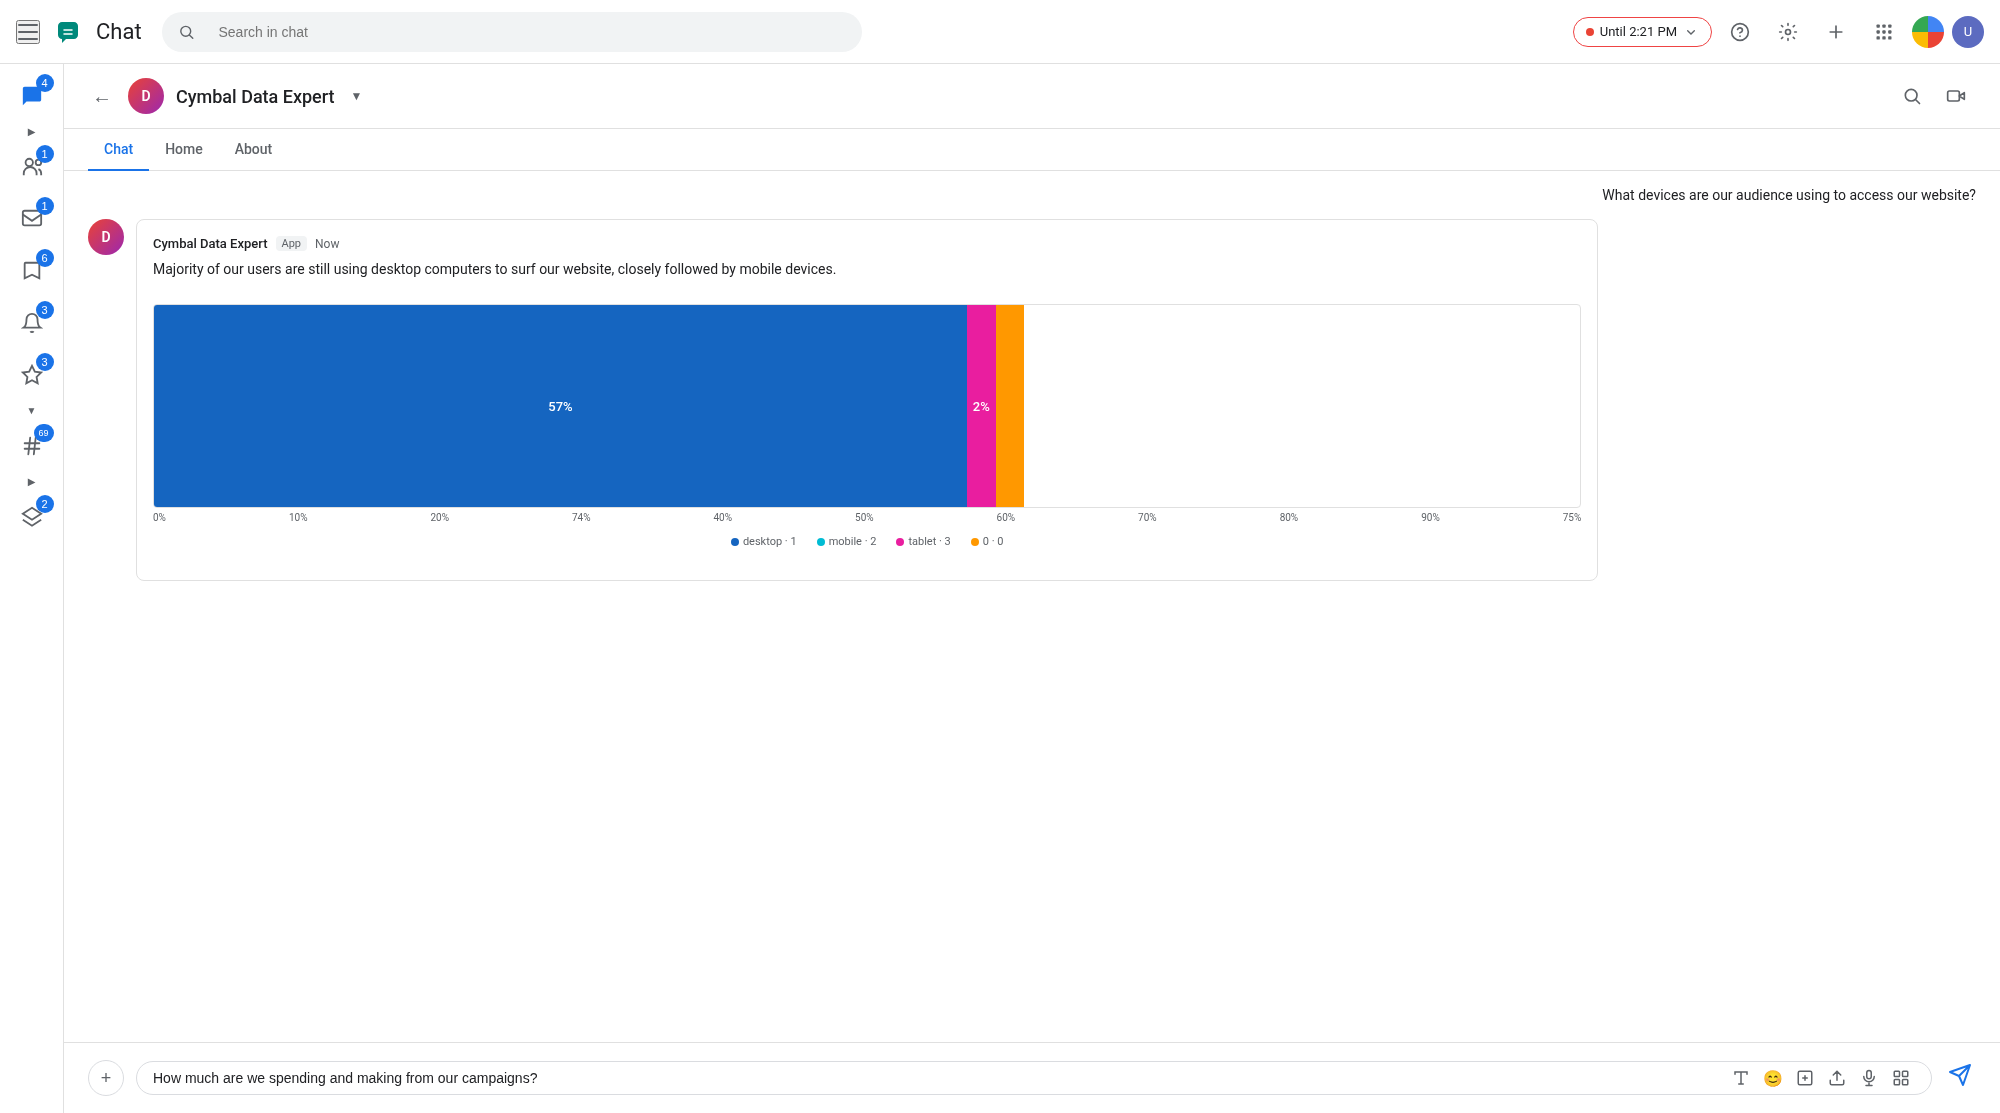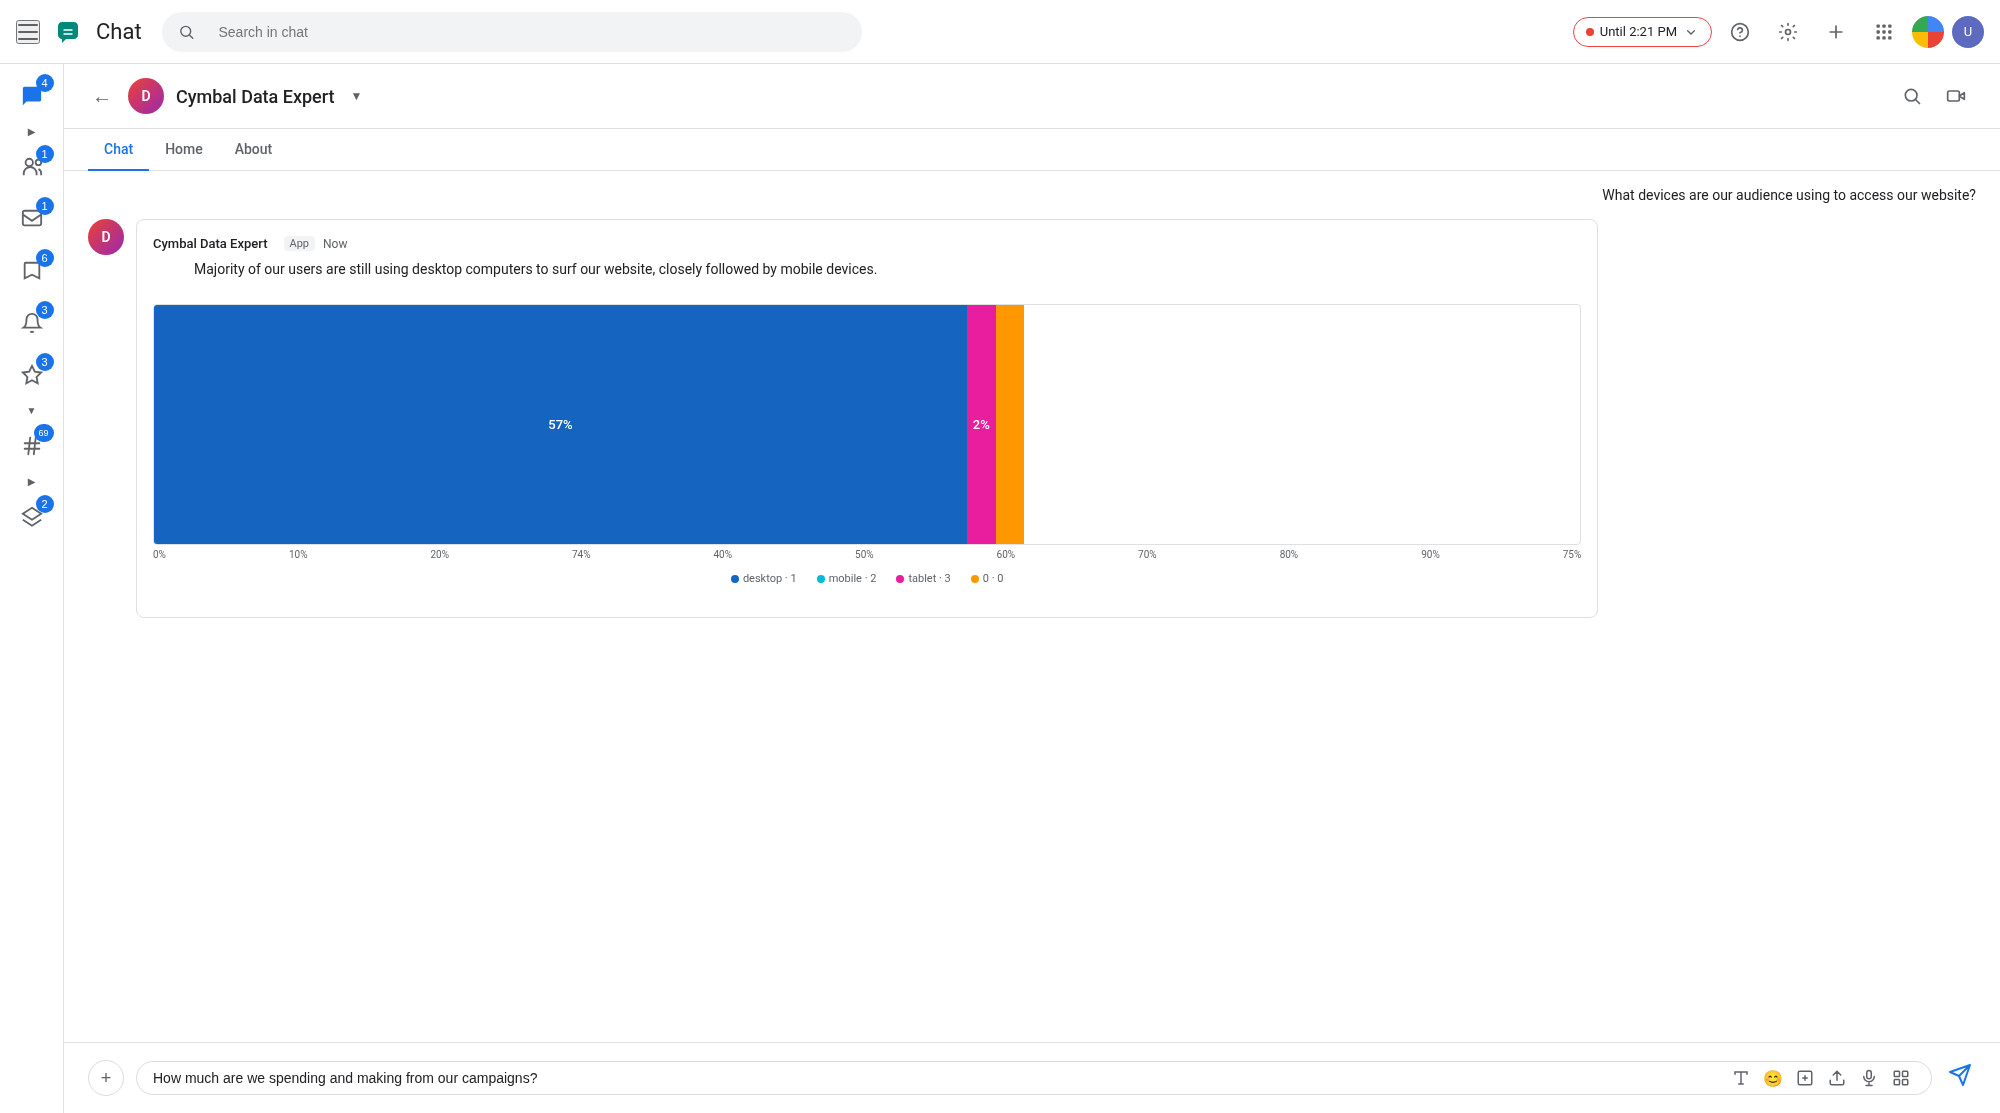--- a/index.html
+++ b/index.html
@@ -86,23 +86,23 @@
 
     
     .bot-message { display: flex; gap: 12px; max-width: 80%; }
     .bot-message-content {
       background: #fff; border: 1px solid #e0e0e0; border-radius: 8px; padding: 16px;
       flex: 1;
     }
     .bot-meta { display: flex; align-items: center; gap: 8px; margin-bottom: 8px; font-size: 12px; color: #5f6368; }
     .bot-name { font-weight: 500; color: #202124; font-size: 13px; }
     .app-chip {
-      background: #f1f3f4; border-radius: 4px; padding: 1px 6px; font-size: 11px; color: #5f6368; margin-left: 8px;
-    }
-    .bot-text { font-size: 14px; color: #202124; margin-bottom: 16px; line-height: 1.5; margin-left: 41px; }
+      background: #f1f3f4; border-radius: 4px; padding: 1px 6px; font-size: 11px; color: #5f6368;
+    }
+    .bot-text { font-size: 14px; color: #202124; margin-bottom: 16px; line-height: 1.5; }
 
     
     .chart-container { width: 100%; padding: 8px 0; }
     .chart-bars { width: 100%; height: 240px; display: flex; position: relative; }
     .x-axis { display: flex; justify-content: space-between; padding: 4px 0; font-size: 10px; color: #5f6368; }
     .legend { display: flex; justify-content: center; gap: 20px; padding: 8px 0; flex-wrap: wrap; }
     .legend-item { display: flex; align-items: center; gap: 4px; font-size: 11px; color: #5f6368; }
     .legend-dot { width: 8px; height: 8px; border-radius: 50%; }
 
     
@@ -316,21 +316,21 @@
         <div class="bot-message-content">
           <div class="bot-meta">
             <span class="bot-name">Cymbal Data Expert</span>
             <span class="app-chip">App</span>
             <span>Now</span>
           </div>
           <div class="bot-text">Majority of our users are still using desktop computers to surf our website, closely followed by mobile devices.</div>
 
           <div class="chart-container">
             <div style="position:relative">
-              <div class="chart-bars" id="chart-bars-container" style="display: flex; height: 241px; width: 100%; border: 1px solid rgb(224, 224, 224); border-radius: 4px; overflow: hidden;">
+              <div class="chart-bars" id="chart-bars-container" style="display: flex; height: 204px; width: 100%; border: 1px solid rgb(224, 224, 224); border-radius: 4px; overflow: hidden;">
 
               <div style="width: 57%; height: 100%; background: rgb(21, 101, 192); display: flex; align-items: center; justify-content: center; color: white; font-size: 13px; font-weight: 500;">57%</div>
                   <div style="width: 2%; height: 100%; background: rgb(233, 30, 159); display: flex; align-items: center; justify-content: center; color: white; font-size: 13px; font-weight: 500;">2%</div>
                   <div style="width: 2%; height: 100%; background: rgb(255, 152, 0); display: flex; align-items: center; justify-content: center; color: white; font-size: 13px; font-weight: 500;"></div>
                 </div>
             </div>
             <div class="x-axis" id="x-axis-container">
             <span>0%</span>
                 <span>10%</span>
                 <span>20%</span>

